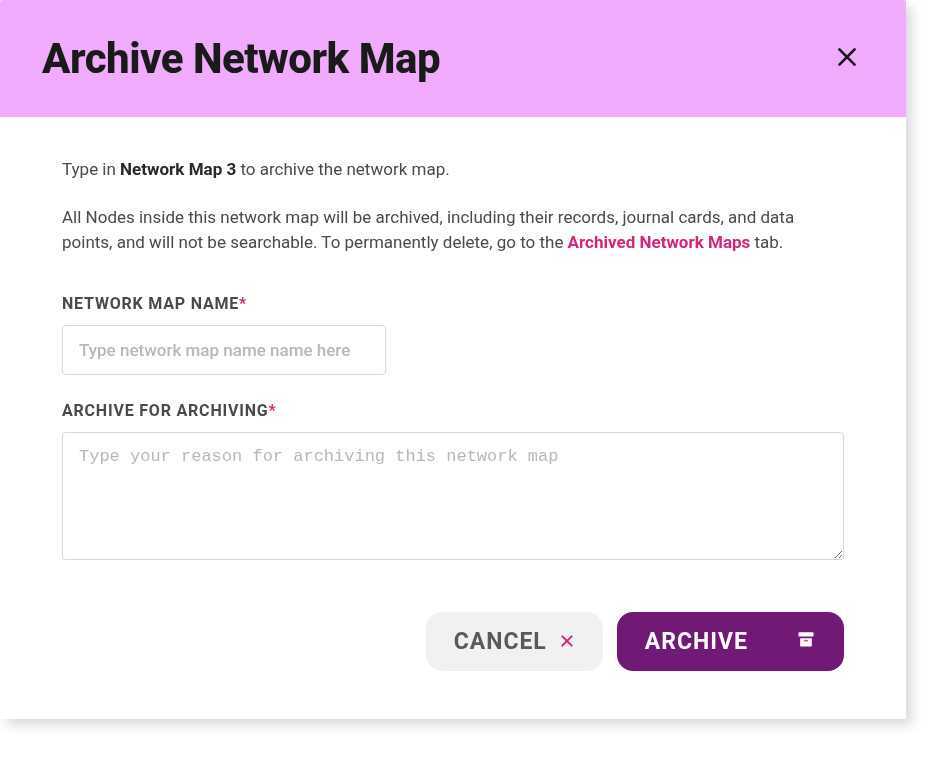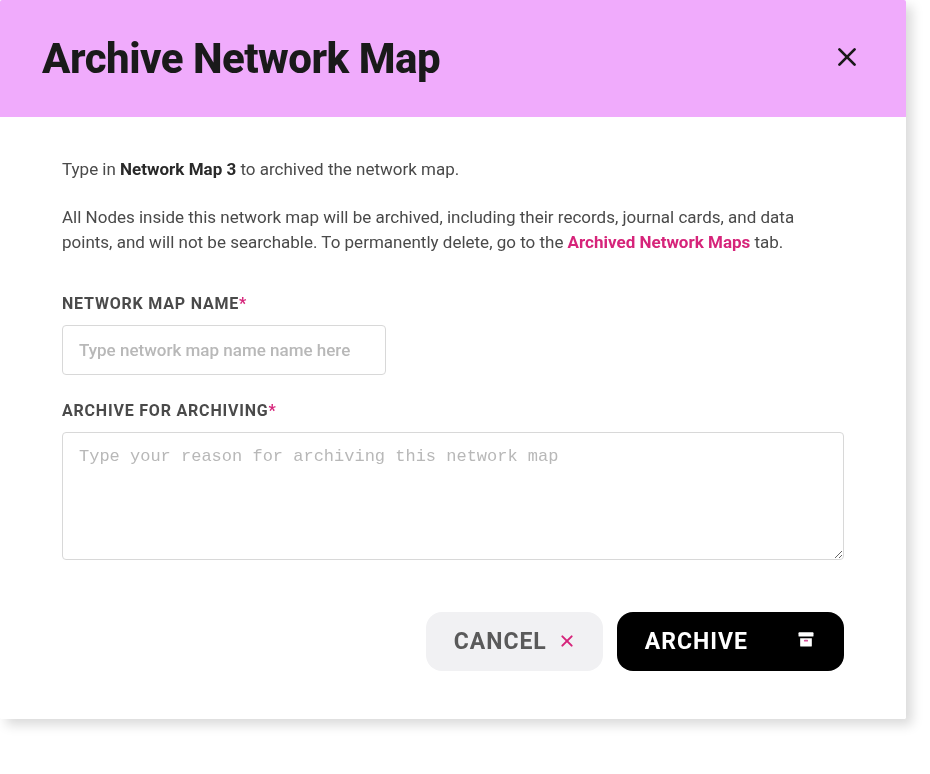--- a/index.html
+++ b/index.html
@@ -137,21 +137,21 @@
       font-family: inherit;
     }
     .btn-cancel {
       background: #f1f1f3;
       color: #5a5a5a;
     }
     .btn-cancel .icon-x {
       color: #d6247a;
     }
     .btn-primary {
-      background: #000000;
+      background: #701a75;
       color: #ffffff;
       gap: 48px;
     }
     .icon-x svg {
       width: 16px;
       height: 16px;
       stroke-width: 3;
     }
     .icon-archive svg {
       width: 20px;
@@ -169,21 +169,21 @@
         <svg viewBox="0 0 24 24" fill="none" stroke="currentColor" stroke-width="2.5" stroke-linecap="round">
           <line x1="5" y1="5" x2="19" y2="19"></line>
           <line x1="19" y1="5" x2="5" y2="19"></line>
         </svg>
       </span>
     </button>
   </div>
 
   <div class="modal-body">
     <p class="instruction">
-      <span>Type in </span><strong>Network Map 3</strong><span> to archived the network map.</span>
+      <span>Type in </span><strong>Network Map 3</strong><span> to archive the network map.</span>
     </p>
 
     <p class="description">
       <span>All Nodes inside this network map will be archived, including their records, journal cards, and data points, and will not be searchable. To permanently delete, go to the </span><a href="#" class="link">Archived Network Maps</a><span> tab.</span>
     </p>
 
     <div class="form-group">
       <label class="label">
         <span>NETWORK MAP NAME</span><span class="required">*</span>
       </label>

